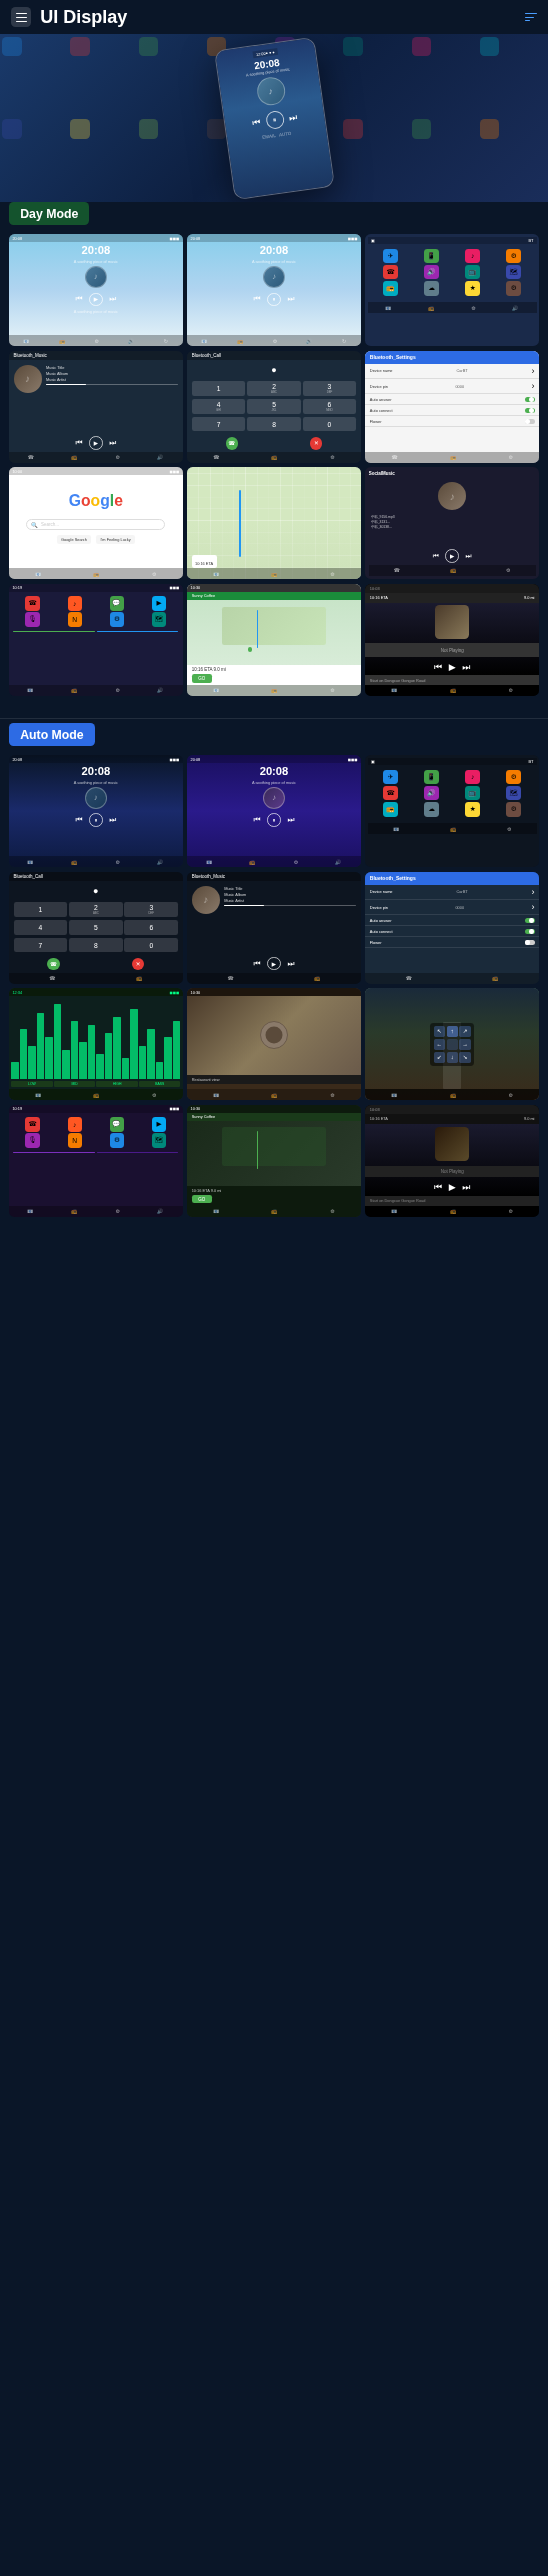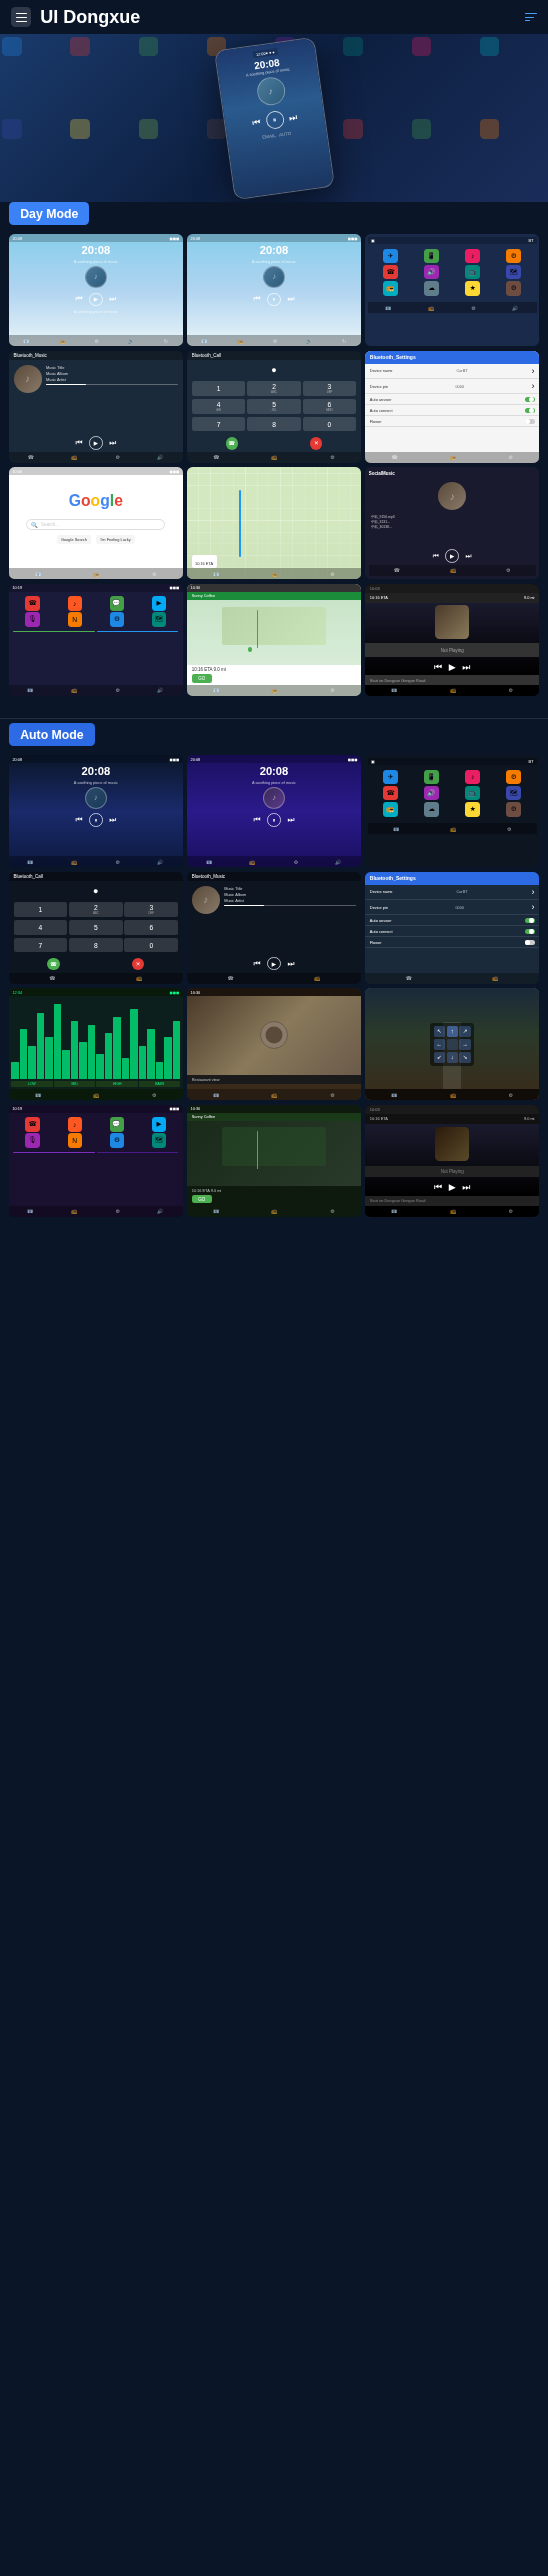--- a/index.html
+++ b/index.html
@@ -133,21 +133,21 @@
       border-radius: 50%;
       border: 1.1px solid rgba(255,255,255,0.7);
       display: flex;
       align-items: center;
       justify-content: center;
       color: white;
       font-size: 6.7px;
     }
     .mode-label {
       display: inline-block;
-      background: #3b82f6;
+      background: #14532d;
       color: white;
       font-size: 12.3px;
       font-weight: bold;
       padding: 4.5px 11.2px;
       border-radius: 4.5px;
       margin-bottom: 9px;
     }
     .mode-label.night {
       background: #2d6be4;
     }
@@ -679,21 +679,21 @@
 </head>
 <body>
 
 <div class="header">
   <div class="header-left">
     <div class="menu-icon">
       <span></span>
       <span></span>
       <span></span>
     </div>
-    <h1 class="header-title">UI Dongxue</h1>
+    <h1 class="header-title">UI Display</h1>
   </div>
   <div class="nav-lines">
     <span></span>
     <span></span>
     <span></span>
   </div>
 </div>
 
 <div class="hero">
   <div class="hero-bg-icons">

